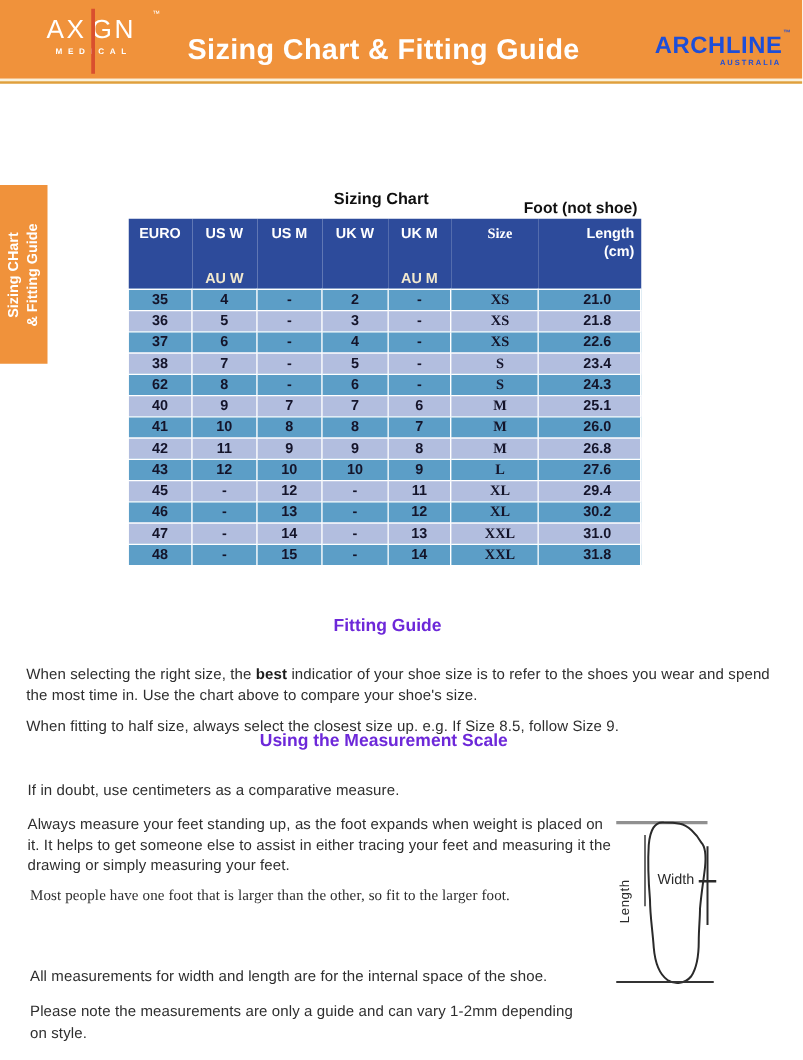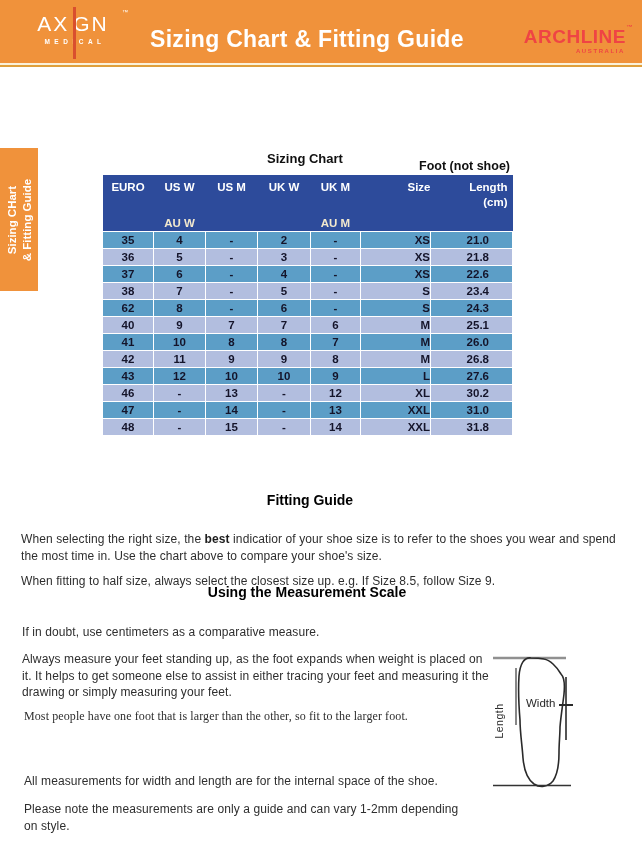--- a/index.html
+++ b/index.html
@@ -16,21 +16,21 @@
   .axign { position:absolute; left:26px; top:13px; width:94px; text-align:center; color:#fff; }
   .axign-row { position:relative; display:flex; justify-content:center; gap:4px;
                font-size:21px; letter-spacing:2px; line-height:1; font-weight:400; }
   .axign-line { position:absolute; left:50%; top:-6px; width:2.5px; height:52px; background:#D94F2E; }
   .axign-tm { position:absolute; right:-8px; top:-4px; font-size:6px; letter-spacing:0; }
   .axign-sub { margin-top:4px; font-size:6.5px; font-weight:bold; letter-spacing:4.5px; padding-left:4px; }
 
   .main-title { position:absolute; left:150px; top:26px; width:340px; text-align:left;
                 font-size:23px; font-weight:bold; color:#fff; letter-spacing:0.3px; }
 
-  .archline { position:absolute; right:16px; top:27px; text-align:right; color:#ef4444; }
+  .archline { position:absolute; right:16px; top:27px; text-align:right; color:#1d4ed8; }
   .archline-row { position:relative; display:inline-block; font-size:19px; font-weight:bold;
                   letter-spacing:0.5px; line-height:1; }
   .archline-tm { position:absolute; right:-7px; top:-3px; font-size:6px; }
   .archline-sub { font-size:6px; font-weight:bold; letter-spacing:1.6px; margin-top:1px; margin-right:1px; }
 
   
   .side-tab { position:absolute; left:0; top:148px; width:38px; height:143px; background:#F0923B; }
   .side-tab-inner { position:absolute; left:-52.5px; top:52.5px; width:143px; height:38px;
                     transform:rotate(-90deg); display:flex; flex-direction:column;
                     align-items:center; justify-content:center; color:#fff; font-weight:bold;
@@ -47,27 +47,27 @@
   .size-table th { background:#2D4B9B; color:#fff; font-size:11.5px; font-weight:bold;
                    vertical-align:top; padding:5px 0 0 0; text-align:center; height:36px;
                    box-sizing:border-box; line-height:1.3; border:0; }
   .size-table th .l2 { display:block; }
   .size-table th .au { color:#F2E9CE;margin-top:21px; }
   .size-table td { border:1.5px solid #ffffff; height:17px; text-align:center;
                    font-size:11.5px; font-weight:bold; color:#14142a; padding:0;
                    box-sizing:border-box; }
   .size-table tbody tr:nth-child(odd)  td { background:#5C9EC7; }
   .size-table tbody tr:nth-child(even) td { background:#B2BEDF; }
-  .size-table th:nth-child(6), .size-table td:nth-child(6) { text-align:right; padding-left:9px; }
+  .size-table th:nth-child(6), .size-table td:nth-child(6) { text-align:center; padding-left:9px;font-family:Liberation Serif, serif; }
   .size-table th:nth-child(7) { text-align:right; padding-right:5px; }
   .size-table td:nth-child(7) { text-align:right; padding-right:23px; }
 
   
   .doc-h { position:absolute; width:614px; text-align:center; font-size:14px;
-           font-weight:bold; color:#000000; }
+           font-weight:bold; color:#6d28d9; }
   #h-fitting { left:3px; top:492px; }
   #h-measure { left:0px;  top:584px; }
   .para { position:absolute; font-size:12px; color:#2e2e2e; line-height:1.38; letter-spacing:0.1px; }
   #p1 { left:21px; top:519px; width:608px; }
   #p2 { left:21px; top:561px; width:608px; }
   #m1 { left:22px; top:612px; width:480px; }
   #m2 { left:22px; top:639px; width:472px; }
   #m3 { left:24px; top:696px; width:475px;font-family:Liberation Serif, serif; }
   #m4 { left:24px; top:761px; width:475px; }
   #m5 { left:24px; top:789px; width:440px; }
@@ -212,20 +212,29 @@
         <tr>
           <td>43</td>
           <td>12</td>
           <td>10</td>
           <td>10</td>
           <td>9</td>
           <td>L</td>
           <td>27.6</td>
         </tr>
         <tr>
+          <td>45</td>
+          <td>-</td>
+          <td>12</td>
+          <td>-</td>
+          <td>11</td>
+          <td>XL</td>
+          <td>29.4</td>
+        </tr>
+        <tr>
           <td>46</td>
           <td>-</td>
           <td>13</td>
           <td>-</td>
           <td>12</td>
           <td>XL</td>
           <td>30.2</td>
         </tr>
         <tr>
           <td>47</td>

